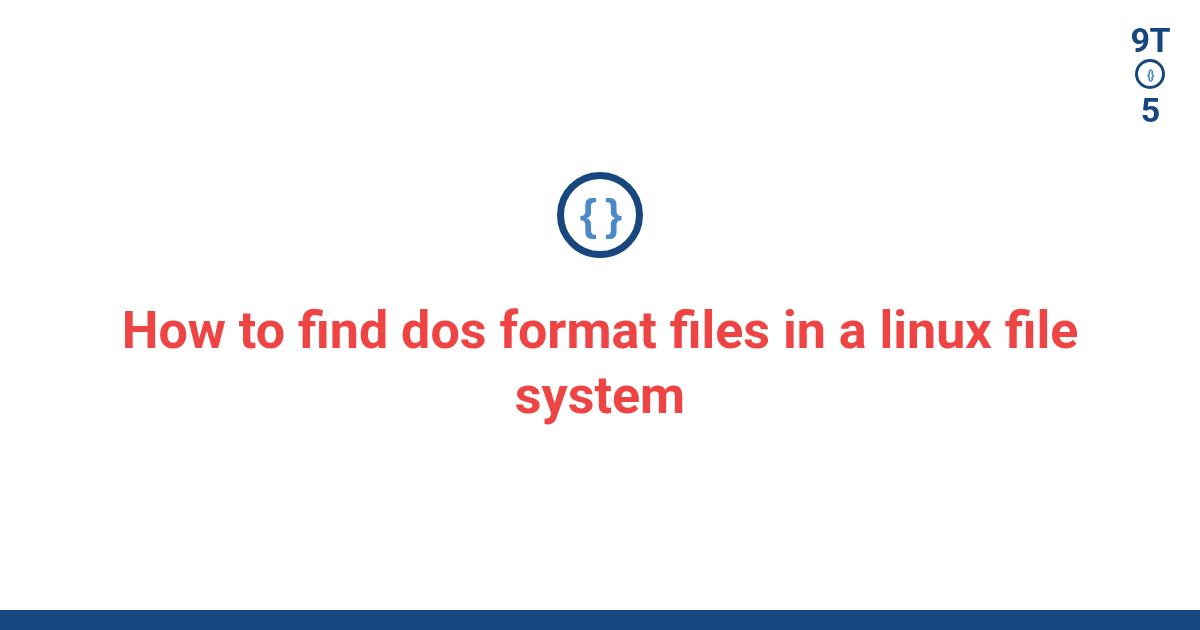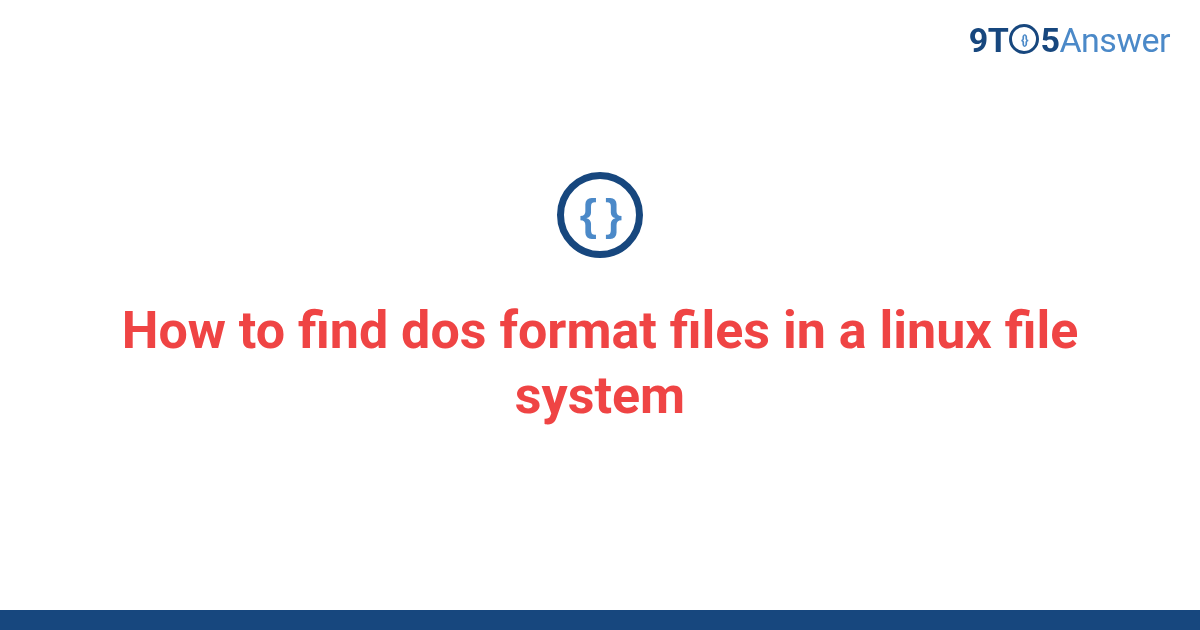--- a/index.html
+++ b/index.html
@@ -17,20 +17,21 @@
     }
     .logo {
       position: absolute;
       top: 20px;
       right: 30px;
       font-size: 34px;
       font-weight: 600;
       letter-spacing: -0.5px;
       display: flex;
       align-items: center;
+      flex-direction: column;
     }
     .logo-part1 {
       color: #17477e;
       font-weight: 700;
     }
     .logo-o {
       display: inline-flex;
       align-items: center;
       justify-content: center;
       width: 30px;
@@ -105,21 +106,20 @@
   </style>
 </head>
 <body>
 
 <div class="logo">
   <span class="logo-part1">9T</span>
   <span class="logo-o">
     <span class="logo-o-inner">{}</span>
   </span>
   <span class="logo-part2">5</span>
-  <span class="logo-part3">Answer</span>
 </div>
 
 <div class="content">
   <div class="icon-circle">
     <span class="icon-braces">{ }</span>
   </div>
   <h1 class="title">How to find dos format files in a linux file system</h1>
 </div>
 
 <div class="footer-bar"></div>

